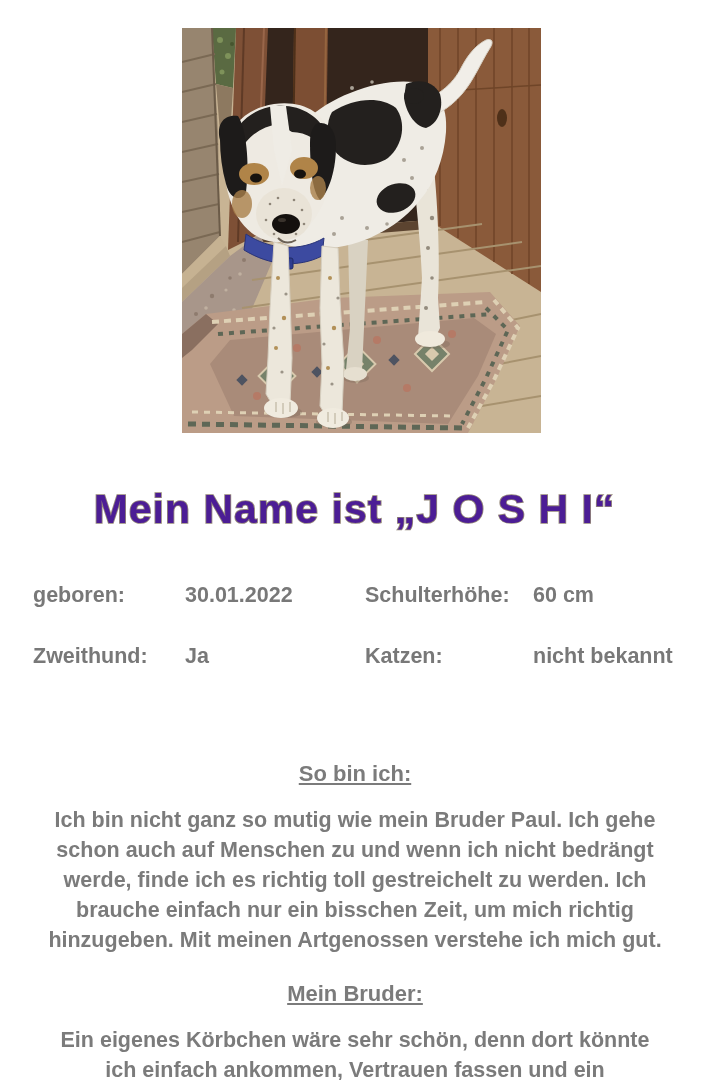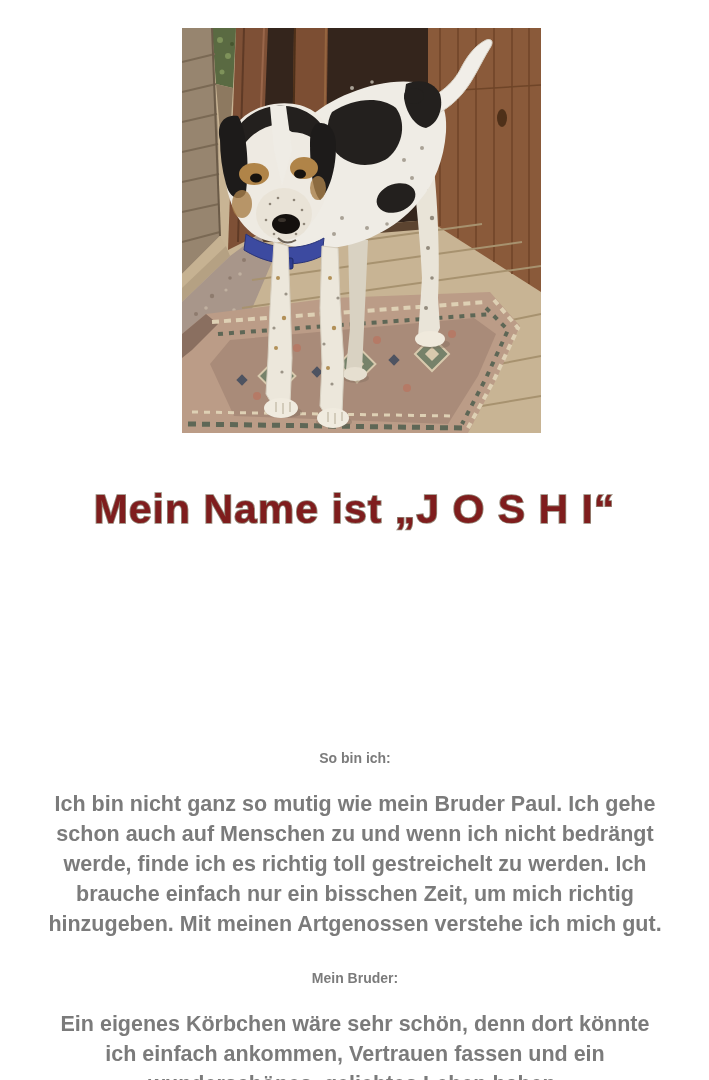--- a/index.html
+++ b/index.html
@@ -12,41 +12,41 @@
   }
   .photo-frame{
     position:absolute;left:182px;top:28px;width:359px;height:405px;
     overflow:hidden;
   }
   .photo-frame svg{display:block;width:100%;height:100%;}
   .flyer-title{
     position:absolute;top:486px;left:0;width:709px;
     text-align:center;
     font-size:41px;font-weight:bold;letter-spacing:1px;
-    color:#7f1d1d;
+    color:#4c1d95;
     -webkit-text-stroke:1.7px #95897a;
     paint-order:stroke fill;
     white-space:nowrap;
   }
   .facts{
     position:absolute;top:583px;left:33px;width:660px;
     display:grid;
     grid-template-columns:152px 180px 168px auto;
     row-gap:36px;
     font-size:21.5px;font-weight:bold;color:#787878;
   }
   .facts span{white-space:nowrap;}
   .sections{
     position:absolute;top:743px;left:30px;width:650px;
     text-align:center;
     font-size:21.5px;font-weight:bold;color:#7b7b7b;
     line-height:30px;
   }
   .section + .section{margin-top:24px;}
-  .section h3{margin:0;font-size:14px;line-height:30px;font-weight:bold;color:#7b7b7b;}
+  .section h3{margin:16px;font-size:22px;line-height:30px;font-weight:bold;color:#7b7b7b;text-decoration:underline;}
   .section p{margin:16px;}
 </style>
 </head>
 <body>
 
 <div class="page">
 
   <div class="photo-frame">
     <svg viewBox="0 0 359 405" preserveAspectRatio="none">
 
@@ -266,20 +266,31 @@
           <circle cx="156" cy="270" r="1.6"></circle>
         <circle cx="142" cy="316" r="1.6"></circle>
           <circle cx="150" cy="356" r="1.6"></circle>
           <circle cx="100" cy="344" r="1.6"></circle>
       </g>
     </svg>
   </div>
 
   <div class="flyer-title">Mein Name ist „J O S H I“</div>
 
+  <div class="facts">
+    <span>geboren:</span>
+    <span>30.01.2022</span>
+    <span>Schulterhöhe:</span>
+    <span>60 cm</span>
+
+    <span>Zweithund:</span>
+    <span>Ja</span>
+    <span>Katzen:</span>
+    <span>nicht bekannt</span>
+  </div>
 
   <div class="sections">
     <div class="section">
       <h3>So bin ich:</h3>
       <p>Ich bin nicht ganz so mutig wie mein Bruder Paul. Ich gehe schon auch auf Menschen zu und wenn ich nicht bedrängt werde, finde ich es richtig toll gestreichelt zu werden. Ich brauche einfach nur ein bisschen Zeit, um mich richtig hinzugeben. Mit meinen Artgenossen verstehe ich mich gut.</p>
     </div>
     <div class="section">
       <h3>Mein Bruder:</h3>
       <p>Ein eigenes Körbchen wäre sehr schön, denn dort könnte ich einfach ankommen, Vertrauen fassen und ein wunderschönes, geliebtes Leben haben.</p>
     </div>

